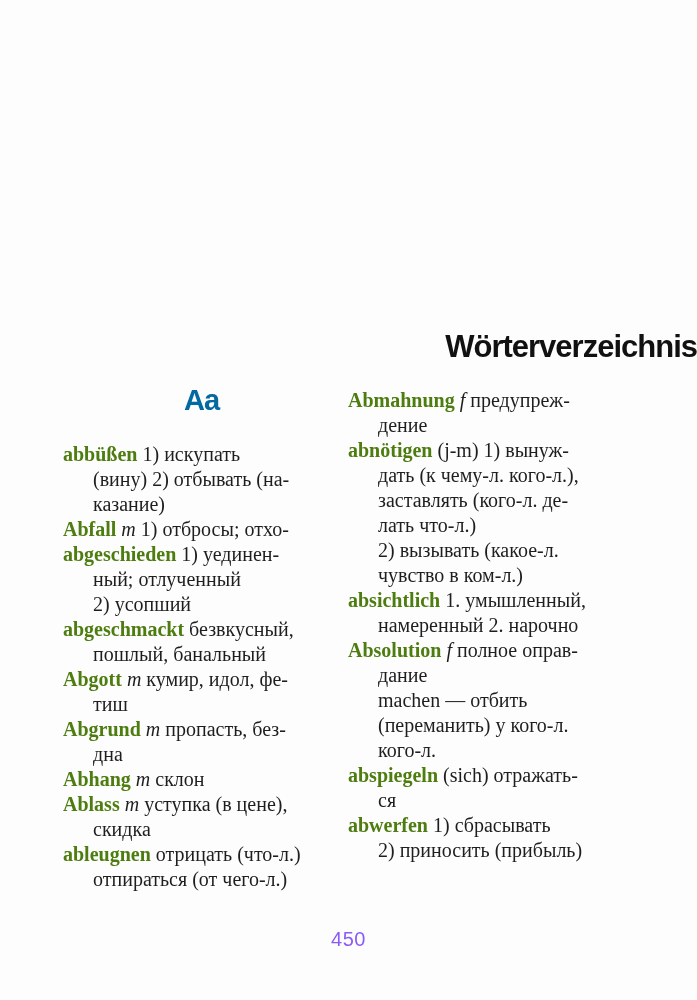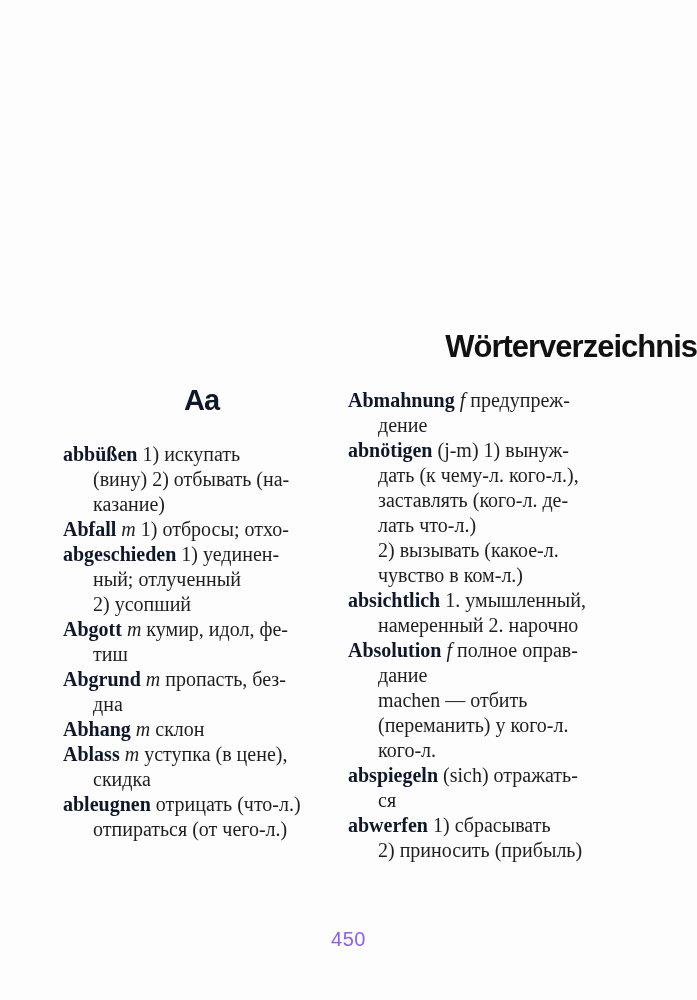--- a/index.html
+++ b/index.html
@@ -41,32 +41,32 @@
   .col-left  { width: 277px; }
   .col-right { width: 292px; padding-top: 3px; }
   .letter {
     margin: 0 0 27px 0;
     text-align: center;
     font-family: "Liberation Sans", sans-serif;
     font-weight: 700;
     font-size: 29px;
     line-height: 30px;
     letter-spacing: -1px;
-    color: #0f172a;
+    color: #0369a1;
   }
   .entry {
     font-size: 20px;
     line-height: 25px;
   }
   .line {
     padding-left: 30px;
     white-space: nowrap;
   }
   .line.first { padding-left: 0; }
-  .line b { font-weight: 700; color: #0f172a; }
+  .line b { font-weight: 700; color: #4d7c0f; }
   .page-number {
     position: absolute;
     top: 928px;
     left: 0;
     width: 100%;
     text-align: center;
     font-family: "Liberation Sans", sans-serif;
     font-size: 20px;
     letter-spacing: 0.5px;
     color: #8b5cf6;
@@ -89,20 +89,24 @@
             <div class="line">(вину) 2) отбывать (на-</div>
             <div class="line">казание)</div>
           </div>
           <div class="entry">
             <div class="line first"><b>Abfall</b> <i>m</i> 1) отбросы; отхо-</div>
           </div>
           <div class="entry">
             <div class="line first"><b>abgeschieden</b> 1) уединен-</div>
             <div class="line">ный; отлученный</div>
             <div class="line">2) усопший</div>
+          </div>
+          <div class="entry">
+            <div class="line first"><b>abgeschmackt</b> безвкусный,</div>
+            <div class="line">пошлый, банальный</div>
           </div>
           <div class="entry">
             <div class="line first"><b>Abgott</b> <i>m</i> кумир, идол, фе-</div>
             <div class="line">тиш</div>
           </div>
           <div class="entry">
             <div class="line first"><b>Abgrund</b> <i>m</i> пропасть, без-</div>
             <div class="line">дна</div>
           </div>
           <div class="entry">

